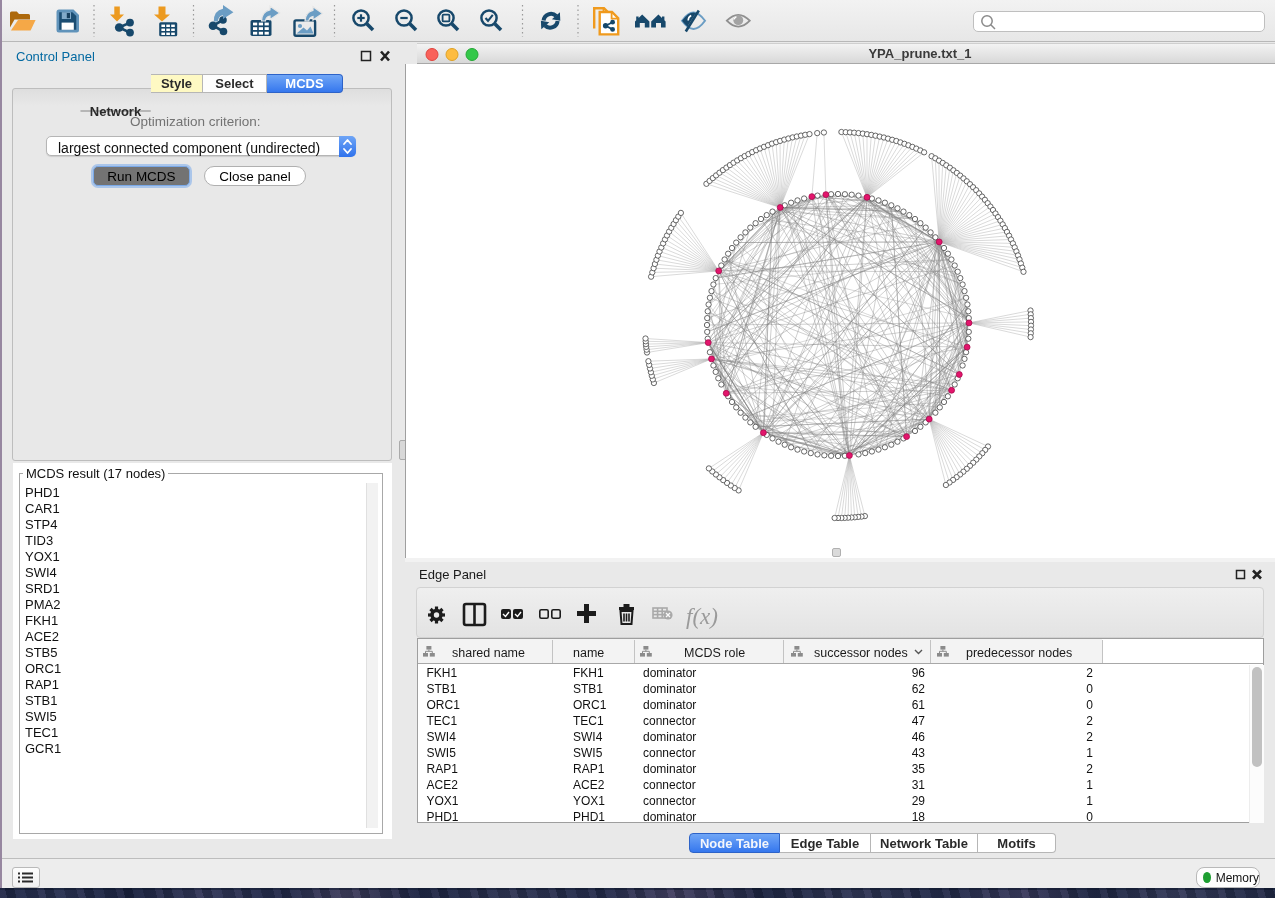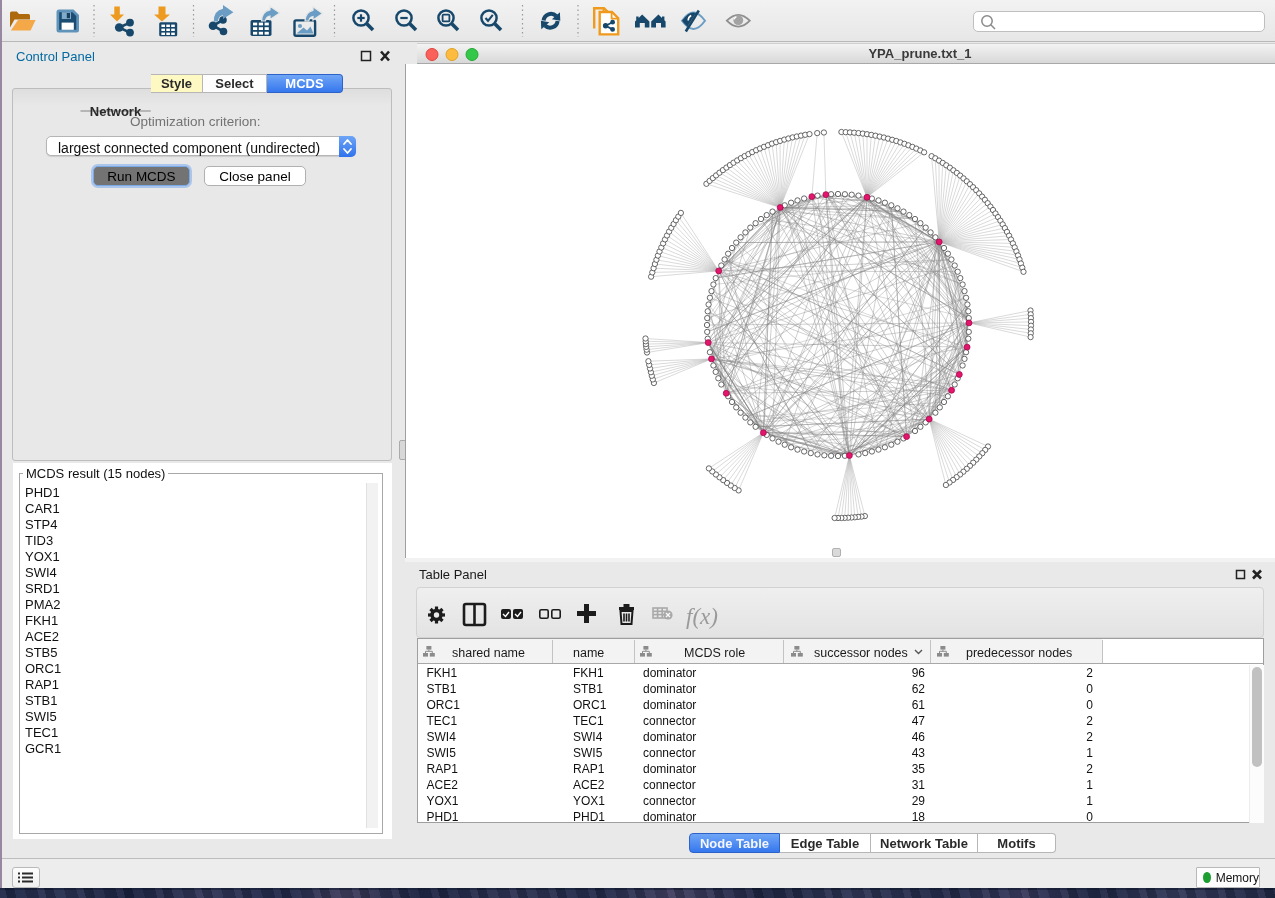--- a/index.html
+++ b/index.html
@@ -195,26 +195,26 @@
     <div class="abs" style="left:11px;top:2.5px;font-size:14px;color:#111;">largest connected component (undirected)</div>
     <div class="abs" style="right:-1px;top:-1px;width:17px;height:21px;background:linear-gradient(#6ea5f7,#2f72ec);border-radius:0 5px 5px 0;">
       <svg width="17" height="21">
           <path d="M5 8 L8.5 4 L12 8" fill="none" stroke="#fff" stroke-width="1.8" stroke-linecap="round" stroke-linejoin="round"></path>
           <path d="M5 13 L8.5 17 L12 13" fill="none" stroke="#fff" stroke-width="1.8" stroke-linecap="round" stroke-linejoin="round"></path>
         </svg>
     </div>
   </div>
 
   <div class="abs" style="left:93px;top:123px;width:97px;height:20px;background:#737373;border:1.5px solid #7aa9e8;border-radius:5px;box-shadow:0 0 0 2px rgba(120,170,235,0.55);display:flex;align-items:center;justify-content:center;font-size:13.5px;">Run MCDS</div>
-  <div class="abs" style="left:204px;top:123px;width:102px;height:20px;background:#fff;border:1px solid #b0b0b0;border-radius:5px;display:flex;align-items:center;justify-content:center;font-size:13.5px;">Close panel</div>
+  <div class="abs" style="left:204px;top:123px;width:102px;height:20px;background:#fff;border:1px solid #b0b0b0;border-radius:10px;display:flex;align-items:center;justify-content:center;font-size:13.5px;">Close panel</div>
 
   <div class="abs" style="left:13px;top:420px;width:379px;height:376px;background:#fff;"></div>
 
   <fieldset class="abs" style="left:19px;top:423px;width:364px;height:368px;border:1px solid #a8a8a8;background:#fff;">
-    <legend style="font-size:13px;padding:0 3px;margin-left:3px;color:#111;">MCDS result (15 nodes)</legend>
+    <legend style="font-size:13px;padding:0 3px;margin-left:3px;color:#111;">MCDS result (17 nodes)</legend>
   </fieldset>
   <div class="abs" style="left:25px;top:442px;font-size:13px;line-height:16px;color:#111;">PHD1<br>CAR1<br>STP4<br>TID3<br>YOX1<br>SWI4<br>SRD1<br>PMA2<br>FKH1<br>ACE2<br>STB5<br>ORC1<br>RAP1<br>STB1<br>SWI5<br>TEC1<br>GCR1</div>
   <div class="abs" style="left:366px;top:440px;width:12px;height:345px;background:#f2f2f2;border-left:1px solid #e0e0e0;"></div>
 </div>
 
 <div class="abs" style="left:399px;top:440px;width:8px;height:20px;background:#d8d8d8;border:1px solid #aaa;border-radius:2px;"></div>
 
 <div class="abs" style="left:405px;top:43px;width:870px;height:515px;">
   <div class="abs" style="left:12px;top:0;width:870px;height:21px;background:linear-gradient(#f3f3f3,#d8d8d8);border-bottom:1px solid #a8a8a8;border-top:1px solid #cfcfcf;">
     <svg width="70" height="21" style="position:absolute;left:8px;top:0">
@@ -1020,21 +1020,21 @@
 <circle cx="419.9" cy="130.6" r="2.95"></circle>
 </g>
 </svg>
   </div>
 </div>
 <div class="abs" style="left:405px;top:558px;width:870px;height:4px;background:#f2f2f2;"></div>
 
 <div class="abs" style="left:832px;top:548px;width:9px;height:9px;background:#dadada;border:1px solid #b0b0b0;border-radius:2px;"></div>
 
 <div class="abs" style="left:405px;top:562px;width:870px;height:296px;background:#e9e9e9;">
-  <div class="abs" style="left:14px;top:5px;font-size:13px;color:#1a1a1a;">Table Panel</div>
+  <div class="abs" style="left:14px;top:5px;font-size:13px;color:#1a1a1a;">Edge Panel</div>
   <svg width="40" height="12" style="position:absolute;left:830px;top:7px">
     <rect x="1.5" y="1.5" width="8" height="8" fill="none" stroke="#222" stroke-width="1.5"></rect>
     <path d="M18 1.5 L26 9.5 M26 1.5 L18 9.5" stroke="#222" stroke-width="2.6" fill="none"></path>
   </svg>
 
   <div class="abs" style="left:11px;top:25px;width:848px;height:51px;background:linear-gradient(#efefef,#e3e3e3);border:1px solid #d2d2d2;border-radius:4px;">
     <svg width="846" height="50">
       <g transform="translate(19.5,27)">
         <g fill="#1c1c1c">
             <circle cx="0" cy="0" r="6.2"></circle>
@@ -1215,21 +1215,21 @@
           <line x1="9" y1="9.5" x2="20" y2="9.5"></line>
           <line x1="9" y1="13.5" x2="20" y2="13.5"></line>
         </g>
         <g fill="#2a2a2a">
           <rect x="5" y="4.5" width="2" height="2"></rect>
           <rect x="5" y="8.5" width="2" height="2"></rect>
           <rect x="5" y="12.5" width="2" height="2"></rect>
         </g>
       </svg>
   </div>
-  <div class="abs" style="left:1196px;top:8px;width:64px;height:21px;background:#fdfdfd;border:1px solid #b9b9b9;border-radius:1px;display:flex;align-items:center;">
+  <div class="abs" style="left:1196px;top:8px;width:64px;height:21px;background:#fdfdfd;border:1px solid #b9b9b9;border-radius:8px;display:flex;align-items:center;">
     <div style="width:11px;height:11px;border-radius:50%;background:#1d9e31;margin-left:6px;"></div>
     <div style="font-size:12px;margin-left:5px;color:#111;">Memory</div>
   </div>
 </div>
 
 <div class="abs" style="left:0;top:888px;width:1275px;height:10px;background:linear-gradient(90deg,#222a48 0%,#2d3554 5%,#1c2440 10%,#363a5a 16%,#232b4a 22%,#454260 27%,#1f2744 33%,#313754 40%,#262e4c 47%,#484464 53%,#1f2742 60%,#343a58 67%,#252d4a 74%,#3e3e60 80%,#212944 86%,#383e5c 92%,#232b46 100%);">
 <div style="position:absolute;left:0;top:0;width:1275px;height:2px;background:rgba(10,20,40,0.55);"></div>
 <div style="position:absolute;left:0;top:0;width:1275px;height:10px;background:repeating-linear-gradient(75deg,rgba(100,95,130,0.14) 0 7px,rgba(8,14,32,0.3) 7px 16px,rgba(80,88,124,0.1) 16px 26px,rgba(16,22,44,0.26) 26px 38px);"></div>
 </div>
 </body></html>

